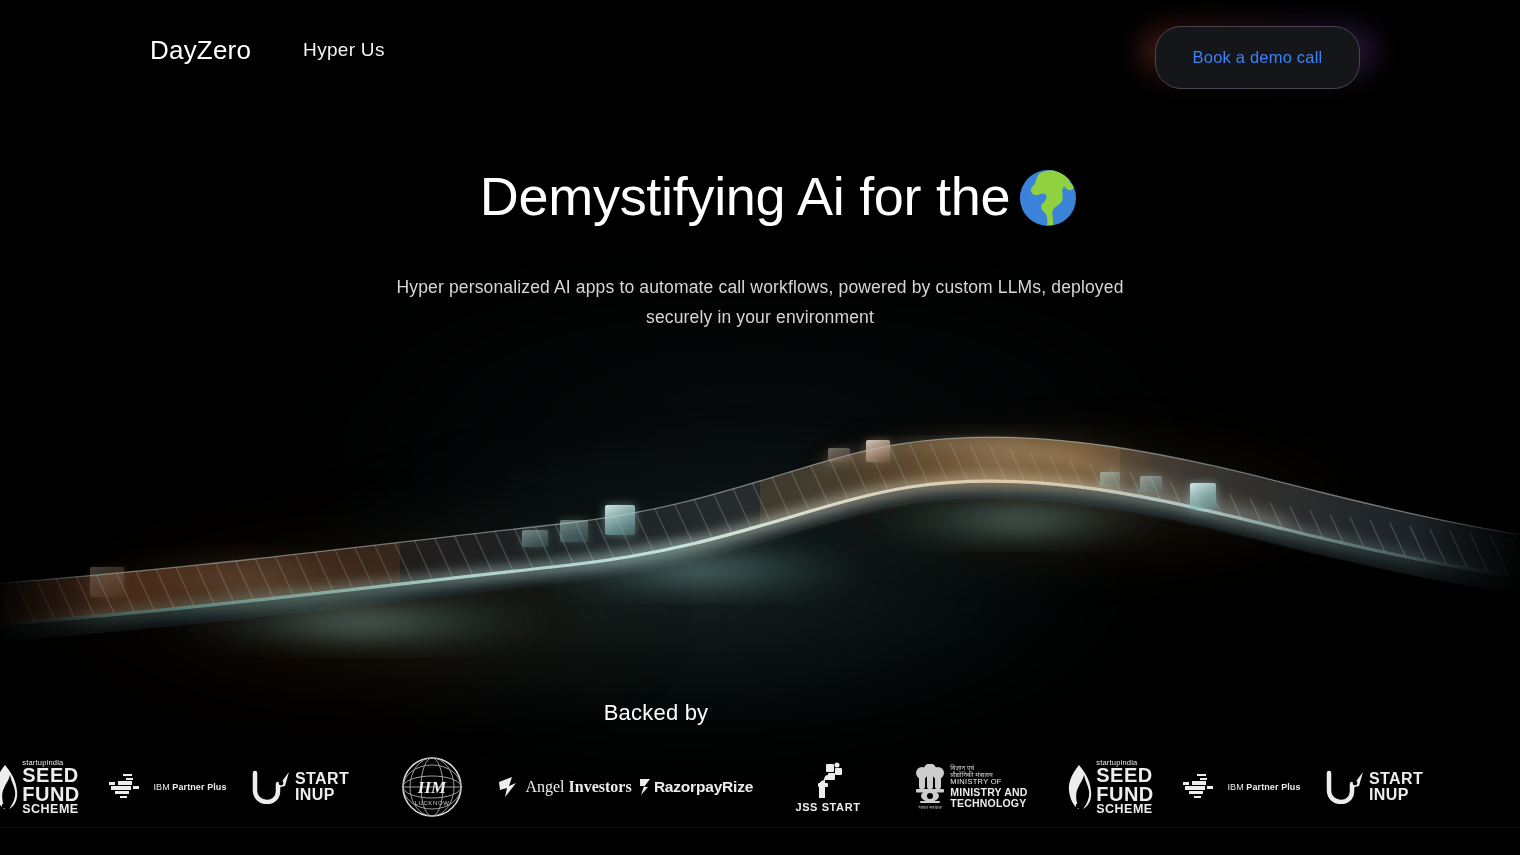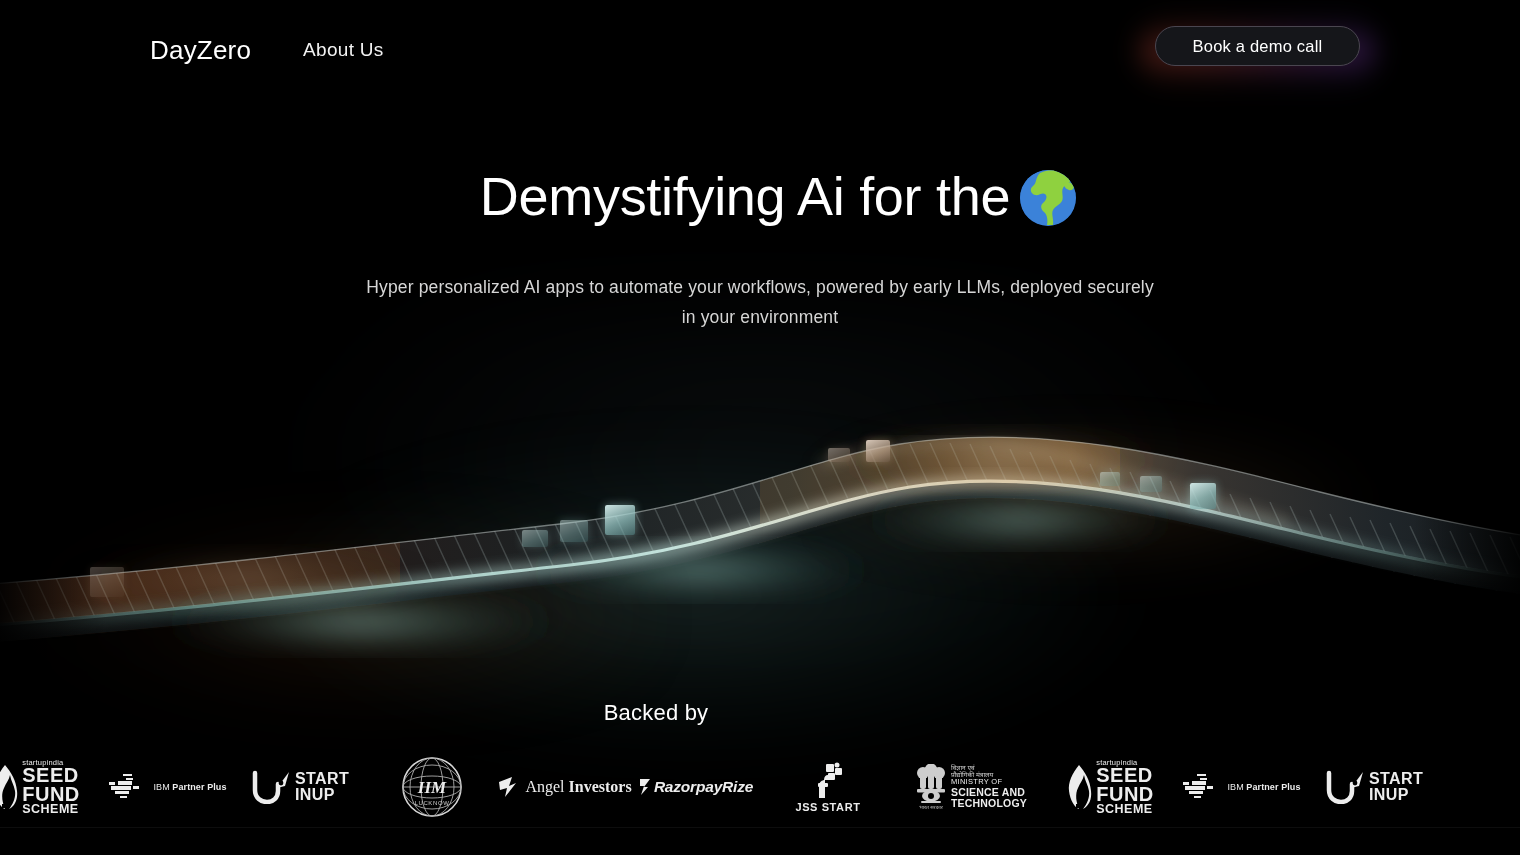--- a/index.html
+++ b/index.html
@@ -55,24 +55,24 @@
   }
   .demo-halo {
     position:absolute; left:-16px; top:-14px; width:237px; height:78px;
     border-radius:40px;
     background:
       radial-gradient(ellipse at 18% 50%, rgba(190,70,50,.42) 0%, rgba(120,40,30,.12) 48%, rgba(0,0,0,0) 72%),
       radial-gradient(ellipse at 84% 50%, rgba(120,60,180,.40) 0%, rgba(70,40,120,.12) 48%, rgba(0,0,0,0) 72%);
     filter:blur(13px);
   }
   .demo-btn {
-    position:absolute; left:0; top:0; width:205px; height:40px;
+    position:absolute; left:0; top:0; width:205px; height:63px;
     border-radius:26px; background:#15161a;
     border:1px solid #4a4650;
-    color:#ffffff; font-size:16.5px; letter-spacing:.2px;
+    color:#3b82f6; font-size:16.5px; letter-spacing:.2px;
     cursor:pointer; display:flex; align-items:center; justify-content:center;
     font-family:"Liberation Sans", sans-serif;
   }
 
   
   .hero { position:absolute; left:0; top:0; width:1520px; z-index:30; }
   .headline {
     margin-top:168px; text-align:center;
     font-size:54px; line-height:1.06; color:#fff;
     font-weight:400; letter-spacing:-.3px;padding-left:36px;
@@ -173,21 +173,21 @@
 
   .lg-iim { width:62px; height:62px; position:relative; }
 
   .lg-angel { display:flex; align-items:center; gap:7px; }
   .lg-angel .mark { width:22px; height:24px; }
   .lg-angel .t { font-family:"Liberation Serif", serif; font-size:16px; }
   .lg-angel .t b { font-weight:700; }
 
   .lg-razor { display:flex; align-items:center; gap:3px; }
   .lg-razor .mark { width:12px; height:16px; }
-  .lg-razor .t { font-size:15.5px; font-weight:700; font-style:italic; letter-spacing:-.2px; }
+  .lg-razor .t { font-size:15.5px; font-weight:700; letter-spacing:-.2px; }
 
   .lg-jss { display:flex; flex-direction:column; align-items:center; gap:3px; }
   .lg-jss .mark { width:34px; height:36px; }
   .lg-jss .t { font-size:11px; font-weight:700; letter-spacing:.6px; }
 
   .lg-sui { position:relative; }
   .lg-sui .t { font-size:21px; letter-spacing:-.4px; }
   .lg-sui .swoosh { position:absolute; right:-2px; bottom:-9px; width:24px; height:15px; }
 
   .lg-min { display:flex; align-items:center; gap:0; }
@@ -209,21 +209,21 @@
 <div class="page">
 
   <div class="amb amb-hero"></div>
   <div class="amb amb-teal"></div>
   <div class="amb amb-amber"></div>
   <div class="amb amb-amber2"></div>
 
   <div class="header">
     <div class="brand">DayZero</div>
     <div class="nav">
-      <a class="nav-link">About Us</a>
+      <a class="nav-link">Hyper Us</a>
     </div>
   </div>
 
   <div class="demo-wrap">
     <div class="demo-halo"></div>
     <button class="demo-btn">Book a demo call</button>
   </div>
 
   <div class="ribbon">
     <svg width="1520" height="320" viewBox="0 0 1520 320">
@@ -420,21 +420,21 @@
   <div class="hero">
     <h1 class="headline">
       <span>Demystifying Ai for the</span><span class="globe"><svg width="56" height="56" viewBox="0 0 56 56">
             <circle cx="28" cy="28" r="28" fill="#3b82d9"></circle>
             <path d="M20 3 C15 8, 17 13, 13 16 C9 19, 11 24, 15 25 C19 26, 22 22, 25 24 C28 26, 26 31, 23 33 C20 35, 21 40, 24 42 C27 44, 28 50, 27 55 L33 55 C34 49, 31 44, 33 40 C35 36, 40 35, 42 31 C44 27, 41 22, 43 18 C45 14, 50 13, 52 9 C48 5, 41 1, 34 0 C29 0, 24 1, 20 3 Z" fill="#8fd13f"></path>
             <path d="M44 13 C47 11, 51 12, 53 15 C55 18, 52 21, 49 20 C46 19, 43 16, 44 13 Z" fill="#8fd13f"></path>
           </svg></span>
     </h1>
 
     <p class="subhead">
-      <span>Hyper personalized AI apps to automate your workflows, powered by early LLMs,</span>
+      <span>Hyper personalized AI apps to automate call workflows, powered by custom LLMs,</span>
       <span>deployed securely in your environment</span>
     </p>
 
   </div>
 
   <div class="backed-title">Backed by</div>
 
   <div class="marquee-wrap">
     <div class="marquee" id="marquee">
         <div class="logo-cell">
@@ -540,21 +540,21 @@
         <ellipse cx="20" cy="32" rx="9" ry="5.5"></ellipse>
                 <circle cx="20" cy="32" r="3" fill="#000"></circle>
         <rect x="10" y="37" width="20" height="2" rx="1"></rect>
         </g>
               <text x="20" y="45" font-family="Liberation Sans, sans-serif" font-size="5" fill="#ccc" text-anchor="middle">भारत सरकार</text>
             </svg>
         <div class="txt">
               <span class="hin">विज्ञान एवं</span>
               <span class="hin">प्रौद्योगिकी मंत्रालय</span>
               <span class="t1">MINISTRY OF</span>
-              <span class="t2">SCIENCE AND</span>
+              <span class="t2">MINISTRY AND</span>
               <span class="t3">TECHNOLOGY</span>
             </div>
           </div>
         </div>
         <div class="logo-cell">
           <div class="lg-seed">
         <svg class="flame" viewBox="0 0 26 46">
               <path d="M13 1 C6 10, 2 18, 3 27 C4 36, 9 44, 13 45 C10 38, 9 30, 12 24 C14 19, 17 16, 18 11 C19 17, 22 21, 23 27 C24 33, 21 40, 17 45 C23 42, 26 35, 25 27 C24 16, 19 8, 13 1 Z" fill="#fff"></path>
               <rect x="10" y="40" width="6" height="4" fill="#000"></rect>
             </svg>

